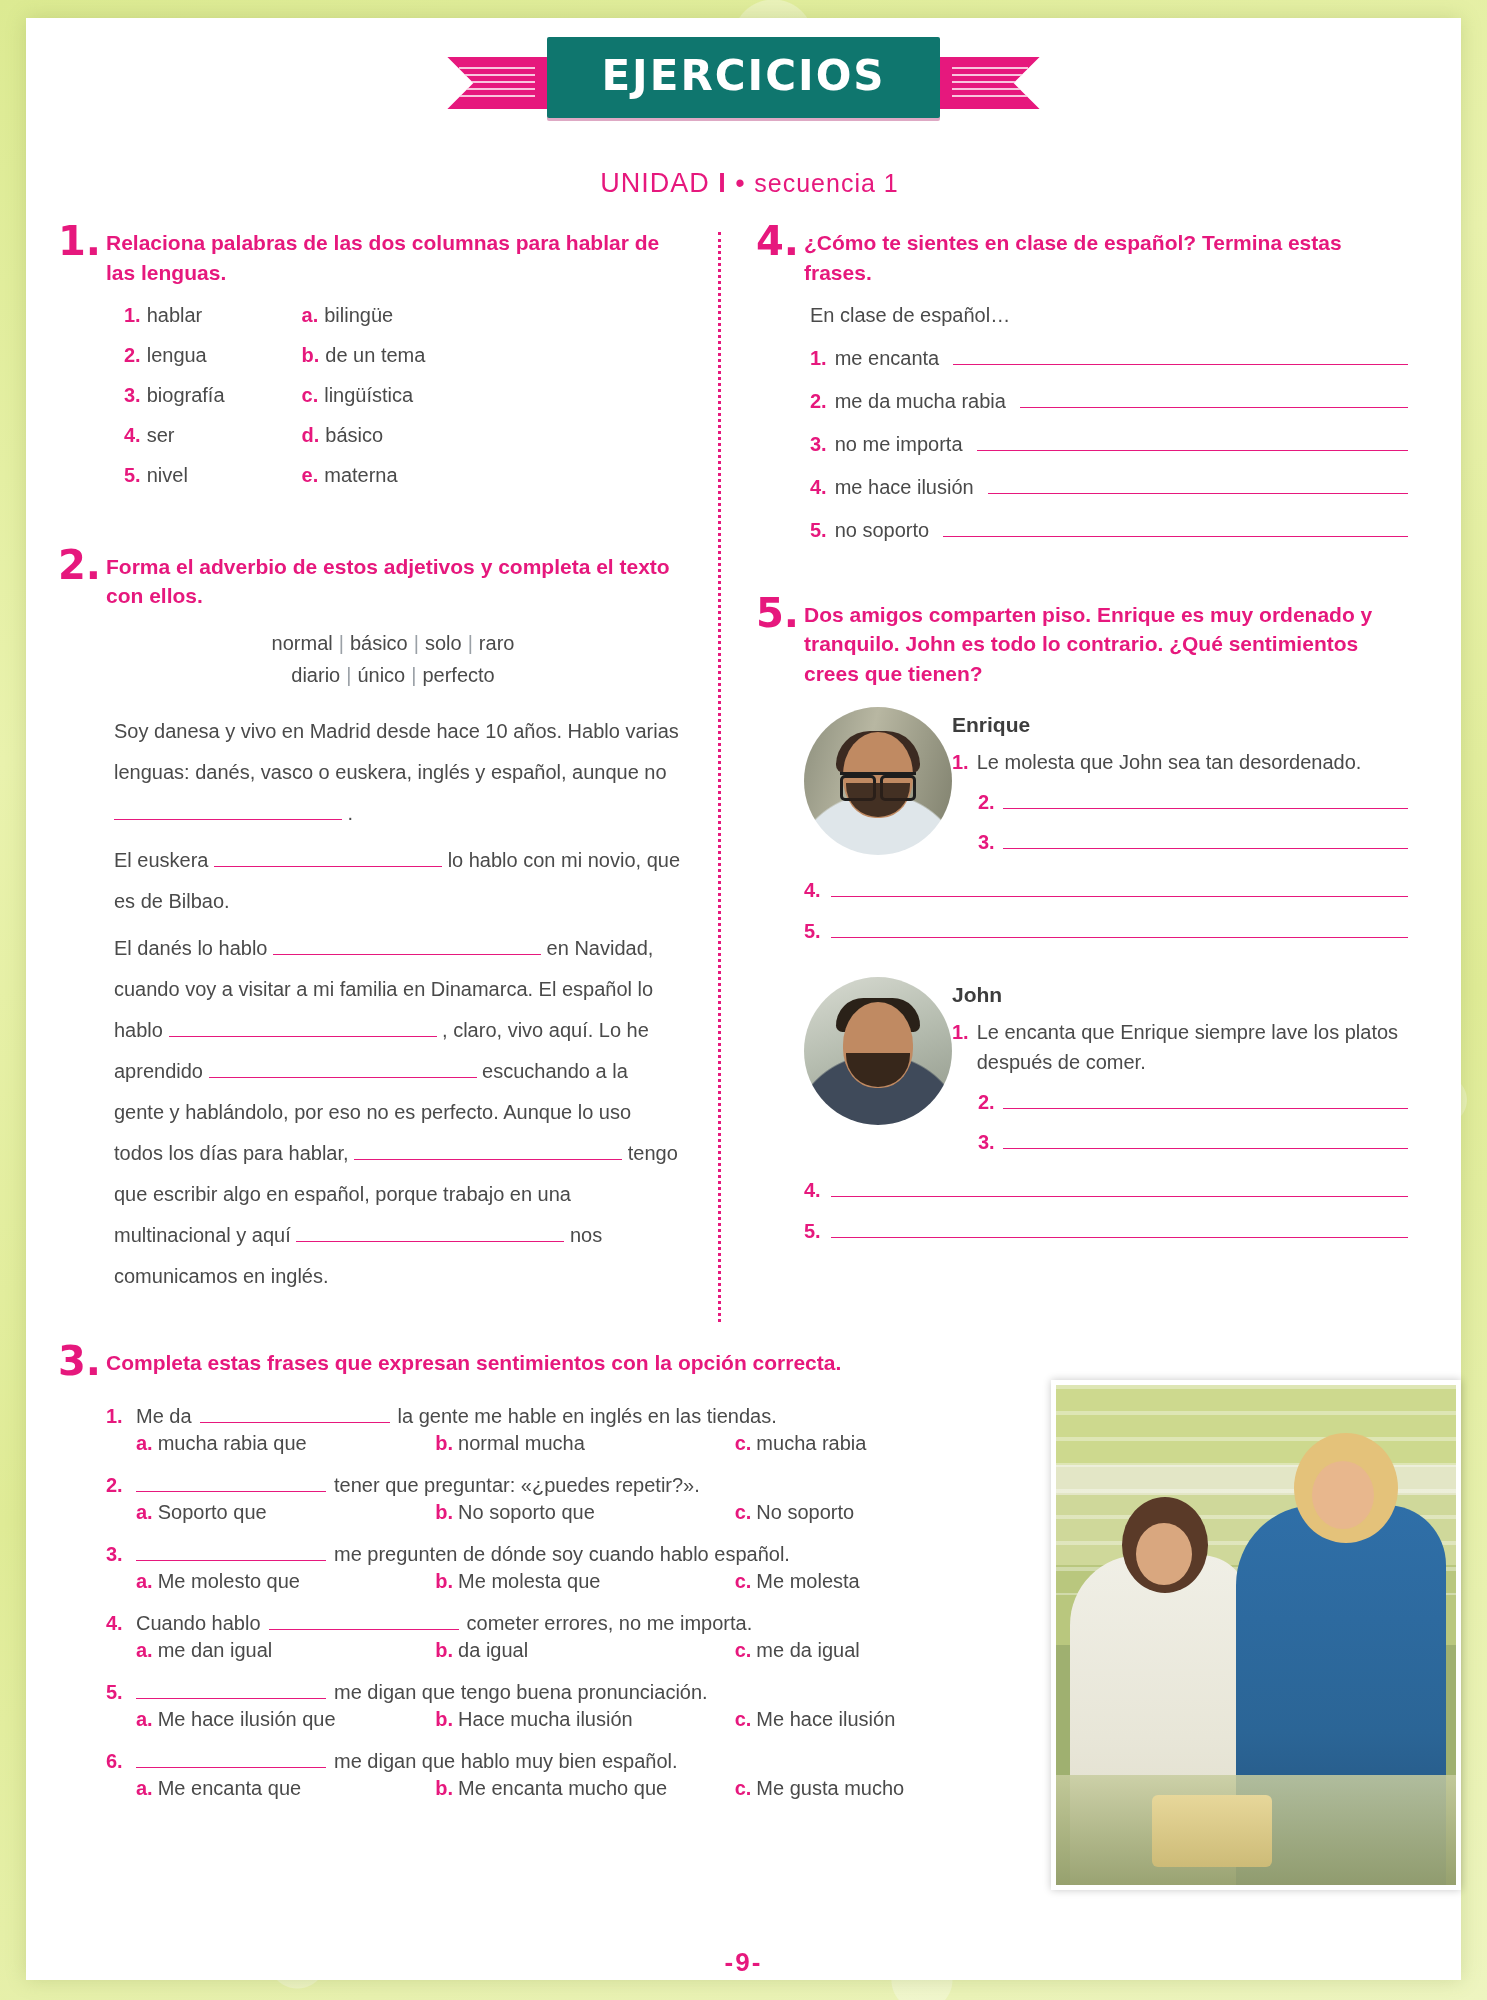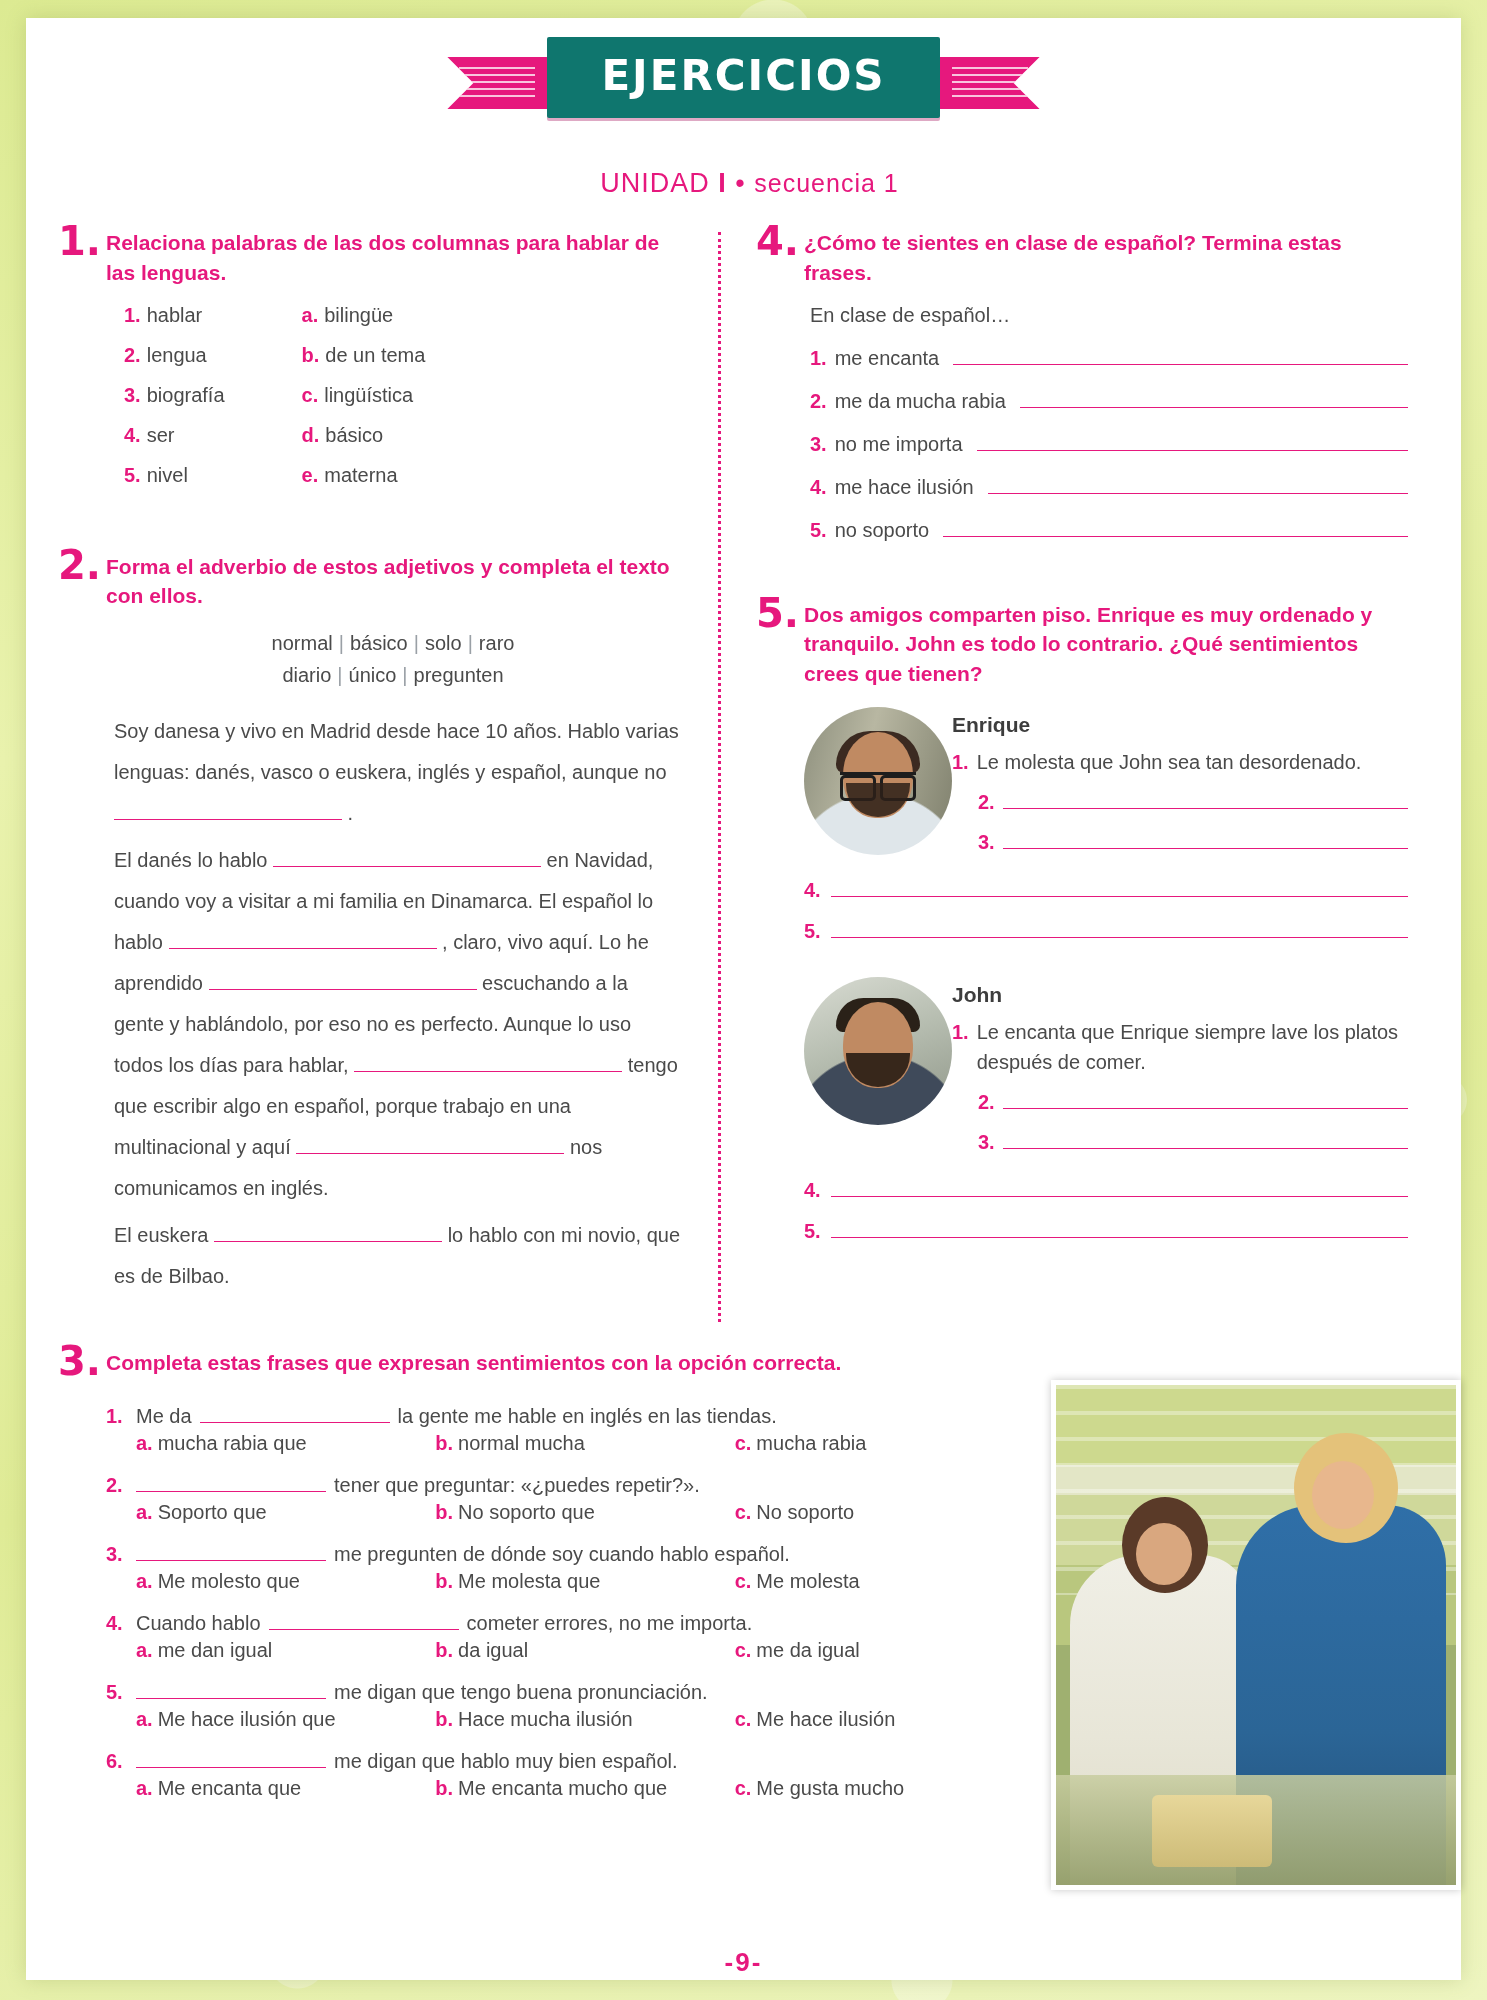--- a/index.html
+++ b/index.html
@@ -441,46 +441,46 @@
 
       <div class="ex" style="margin-top:48px;">
         <div class="ex-num">2.</div>
         <div class="ex-body">
           <p class="ex-title">Forma el adverbio de estos adjetivos y completa el texto con ellos.</p>
           <div class="wordbank">
             <div>
               <span>normal</span><span class="sep">|</span><span>básico</span><span class="sep">|</span><span>solo</span><span class="sep">|</span><span>raro</span>
             </div>
             <div>
-              <span>diario</span><span class="sep">|</span><span>único</span><span class="sep">|</span><span>pregunten</span>
+              <span>diario</span><span class="sep">|</span><span>único</span><span class="sep">|</span><span>perfecto</span>
             </div>
           </div>
           <div class="para">
             <p>
               <span>Soy danesa y vivo en Madrid desde hace 10 años. Hablo varias lenguas: danés, vasco o euskera, inglés y español, aunque no</span>
               <span class="blank bl-lg"></span>
               <span>.</span>
+            </p>
+            <p>
+              <span>El euskera</span>
+              <span class="blank bl-lg"></span>
+              <span>lo hablo con mi novio, que es de Bilbao.</span>
             </p>
             <p>
               <span>El danés lo hablo</span>
               <span class="blank bl-xl"></span>
               <span>en Navidad, cuando voy a visitar a mi familia en Dinamarca. El español lo hablo</span>
               <span class="blank bl-xl"></span>
               <span>, claro, vivo aquí. Lo he aprendido</span>
               <span class="blank bl-xl"></span>
               <span>escuchando a la gente y hablándolo, por eso no es perfecto. Aunque lo uso todos los días para hablar,</span>
               <span class="blank bl-xl"></span>
               <span>tengo que escribir algo en español, porque trabajo en una multinacional y aquí</span>
               <span class="blank bl-xl"></span>
               <span>nos comunicamos en inglés.</span>
-            </p>
-            <p>
-              <span>El euskera</span>
-              <span class="blank bl-lg"></span>
-              <span>lo hablo con mi novio, que es de Bilbao.</span>
             </p>
           </div>
         </div>
       </div>
     </div>
 
     <div class="col-right">
 
       <div class="ex">
         <div class="ex-num">4.</div>

